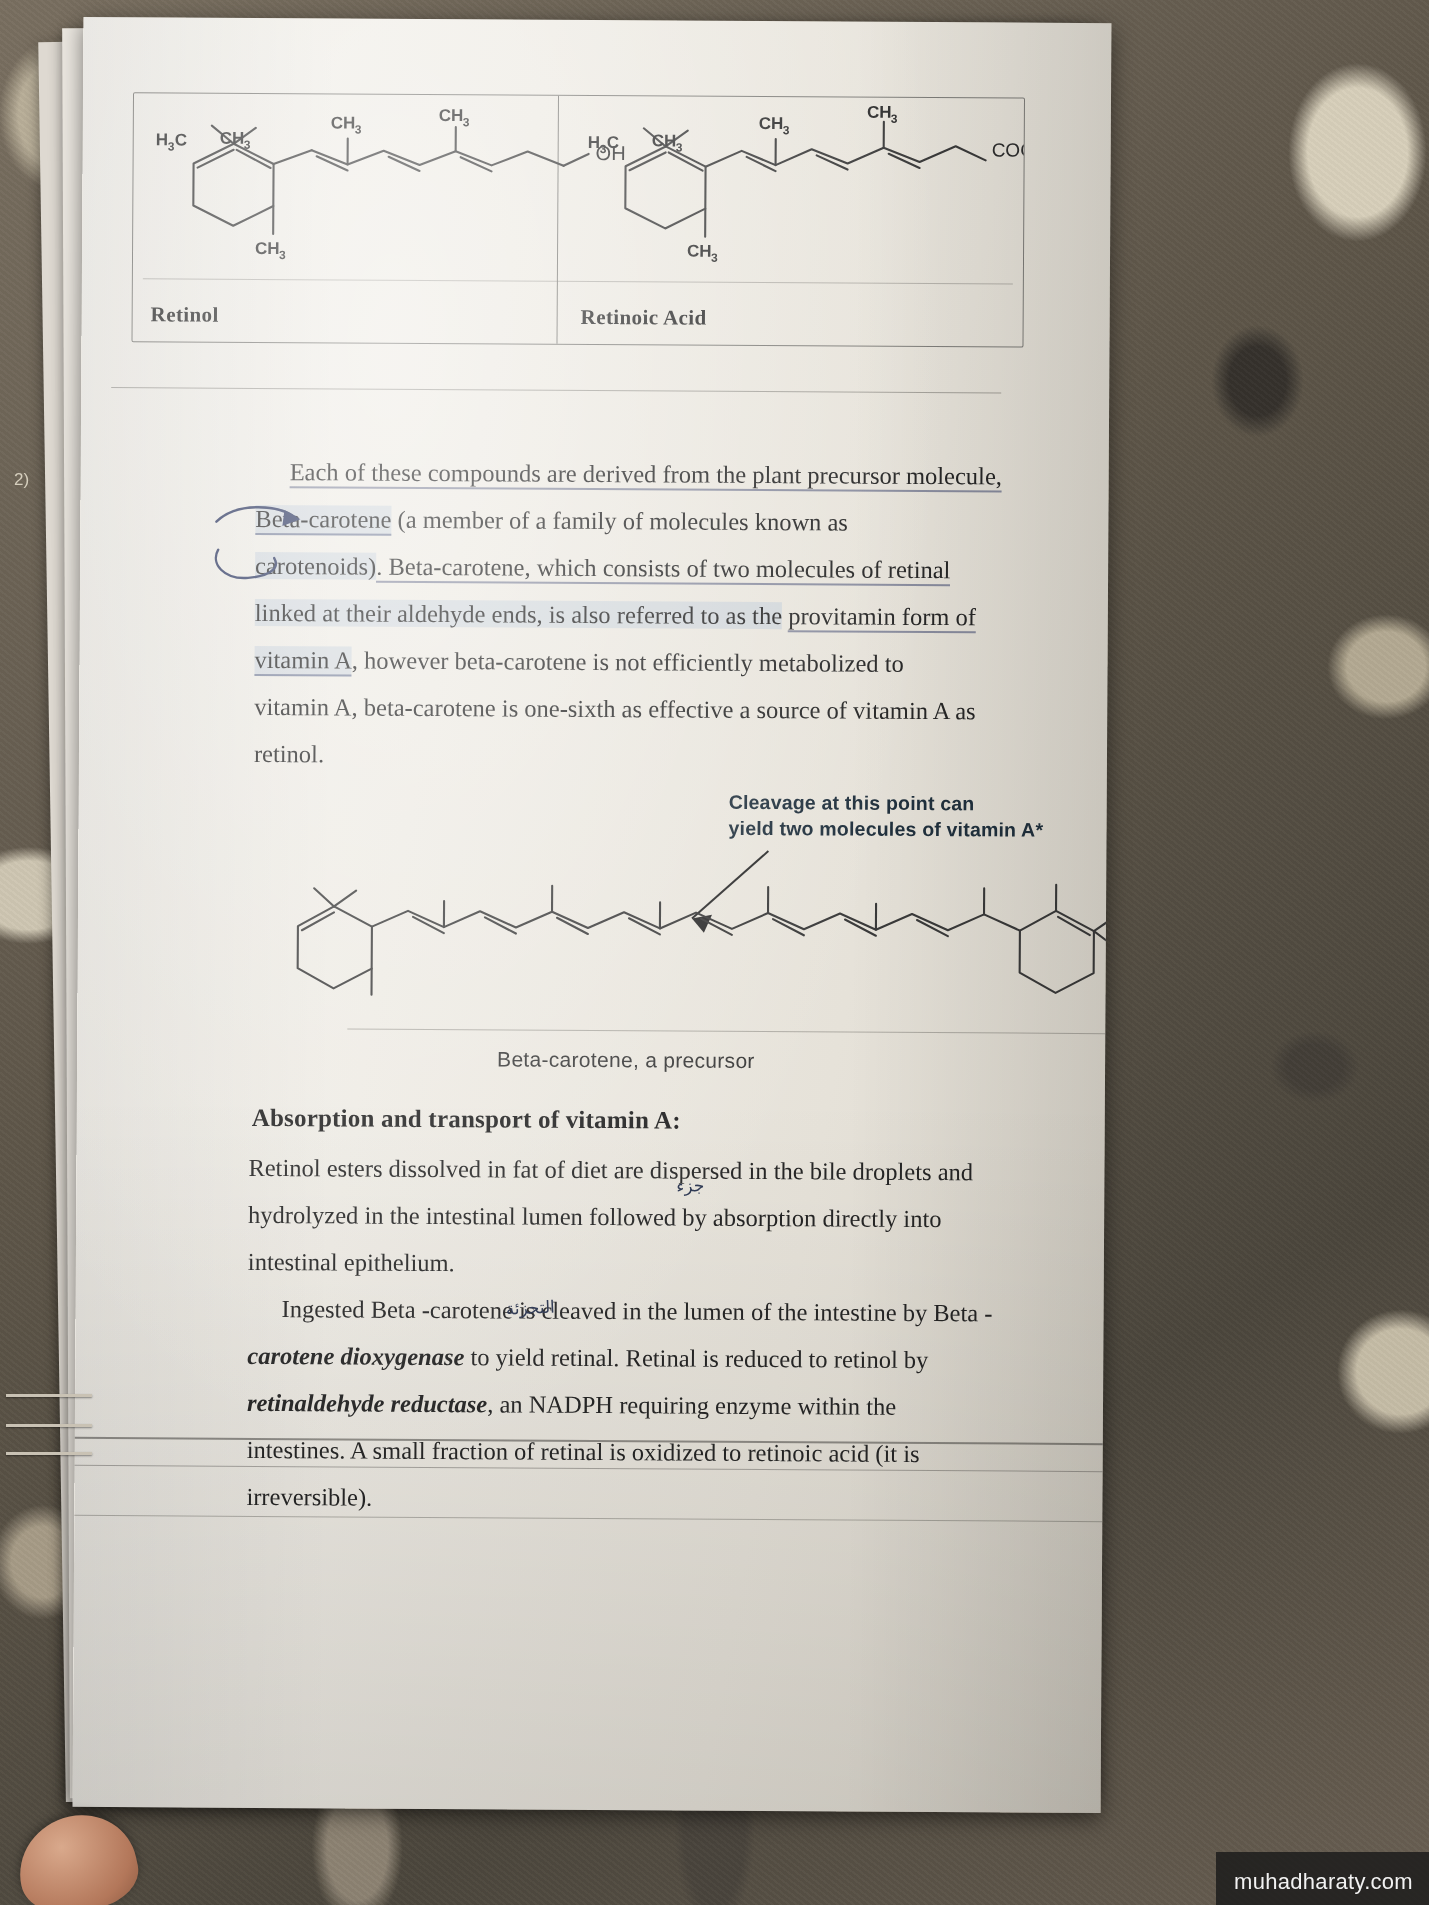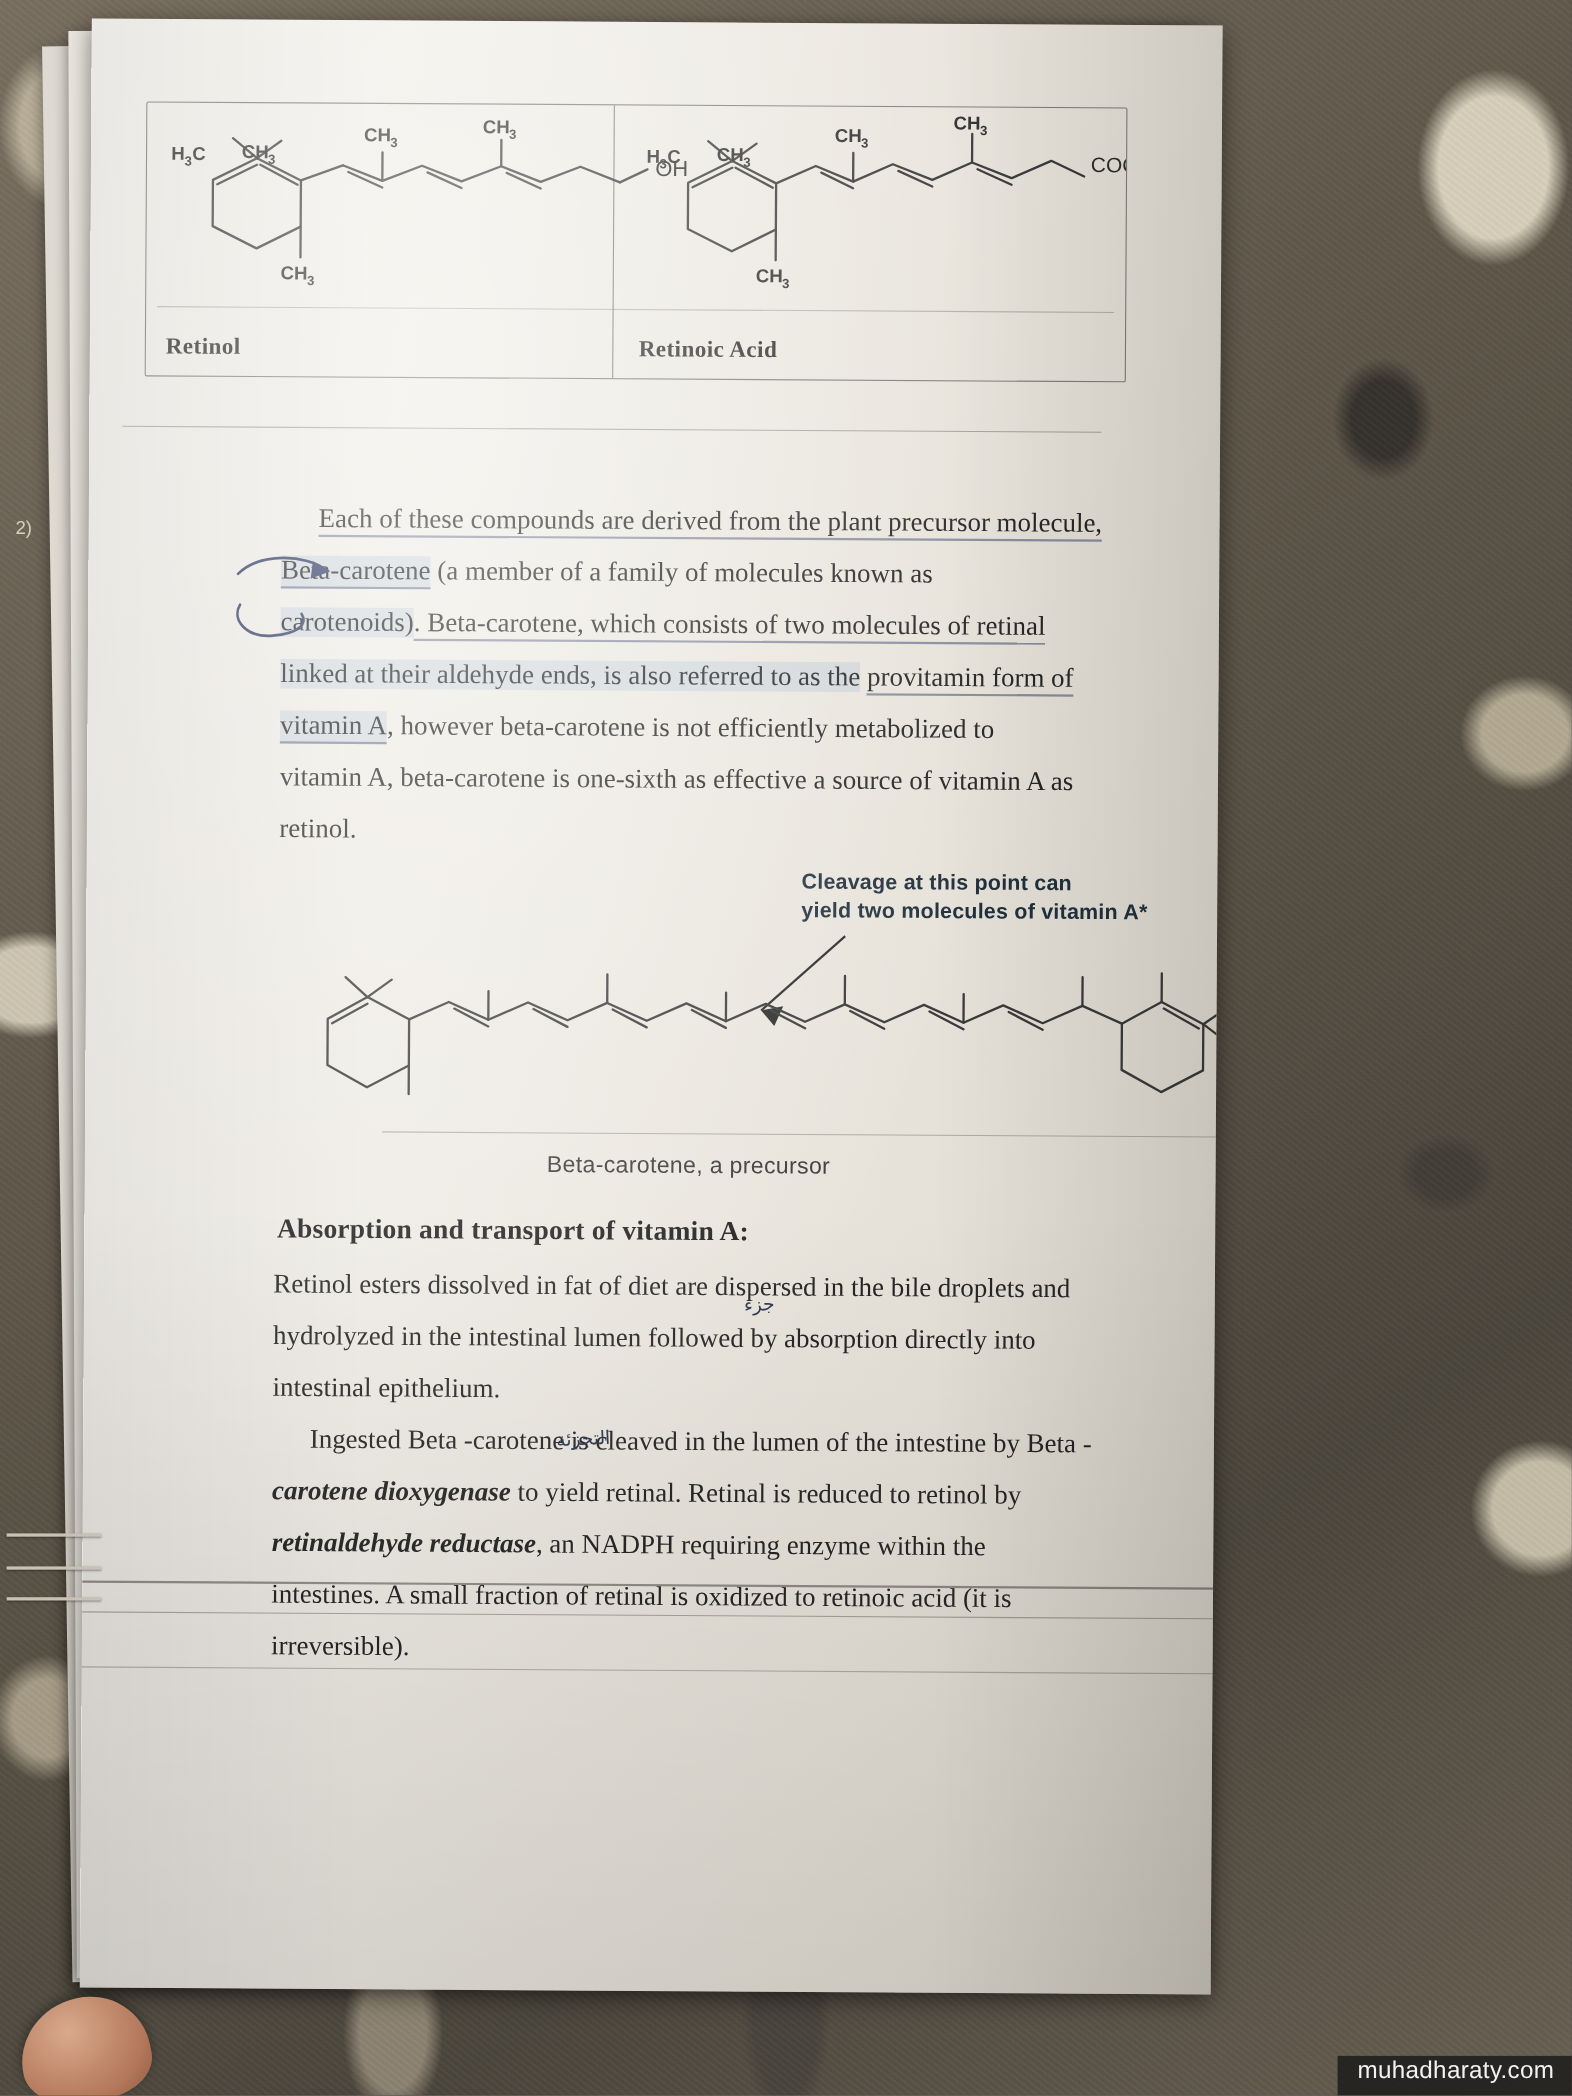--- a/index.html
+++ b/index.html
@@ -262,21 +262,21 @@
     color: #d6cfbe;
     font-family: "Liberation Sans", sans-serif;
     font-size: 17px;
   }
 
   
   #watermark {
     position: absolute;
     right: 0;
     bottom: 0;
-    padding: 0 16px 10px 18px;
+    padding: 17px 16px 10px 18px;
     background: rgba(26,26,26,.82);
     color: #f2f2f2;
     font-family: "Liberation Sans", sans-serif;
     font-size: 22px;
     letter-spacing: .3px;
     text-align: right;
   }
 </style>
 </head>
 <body>

